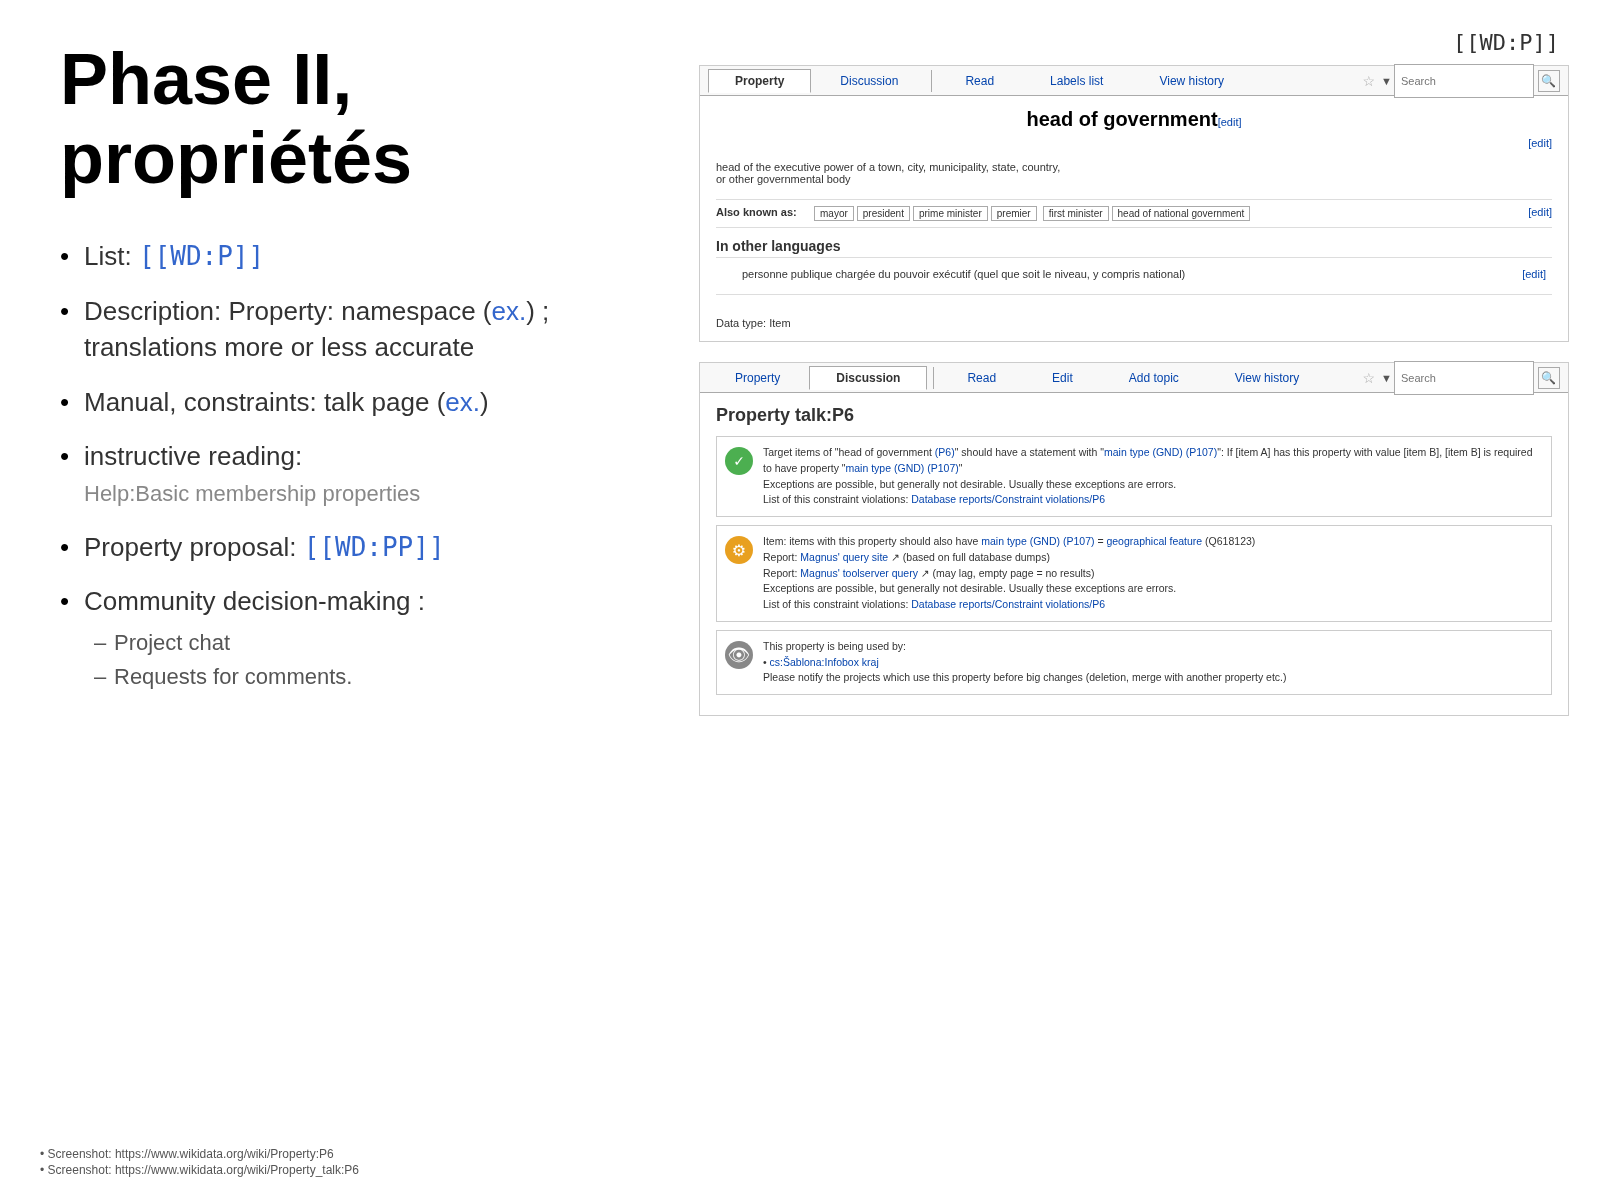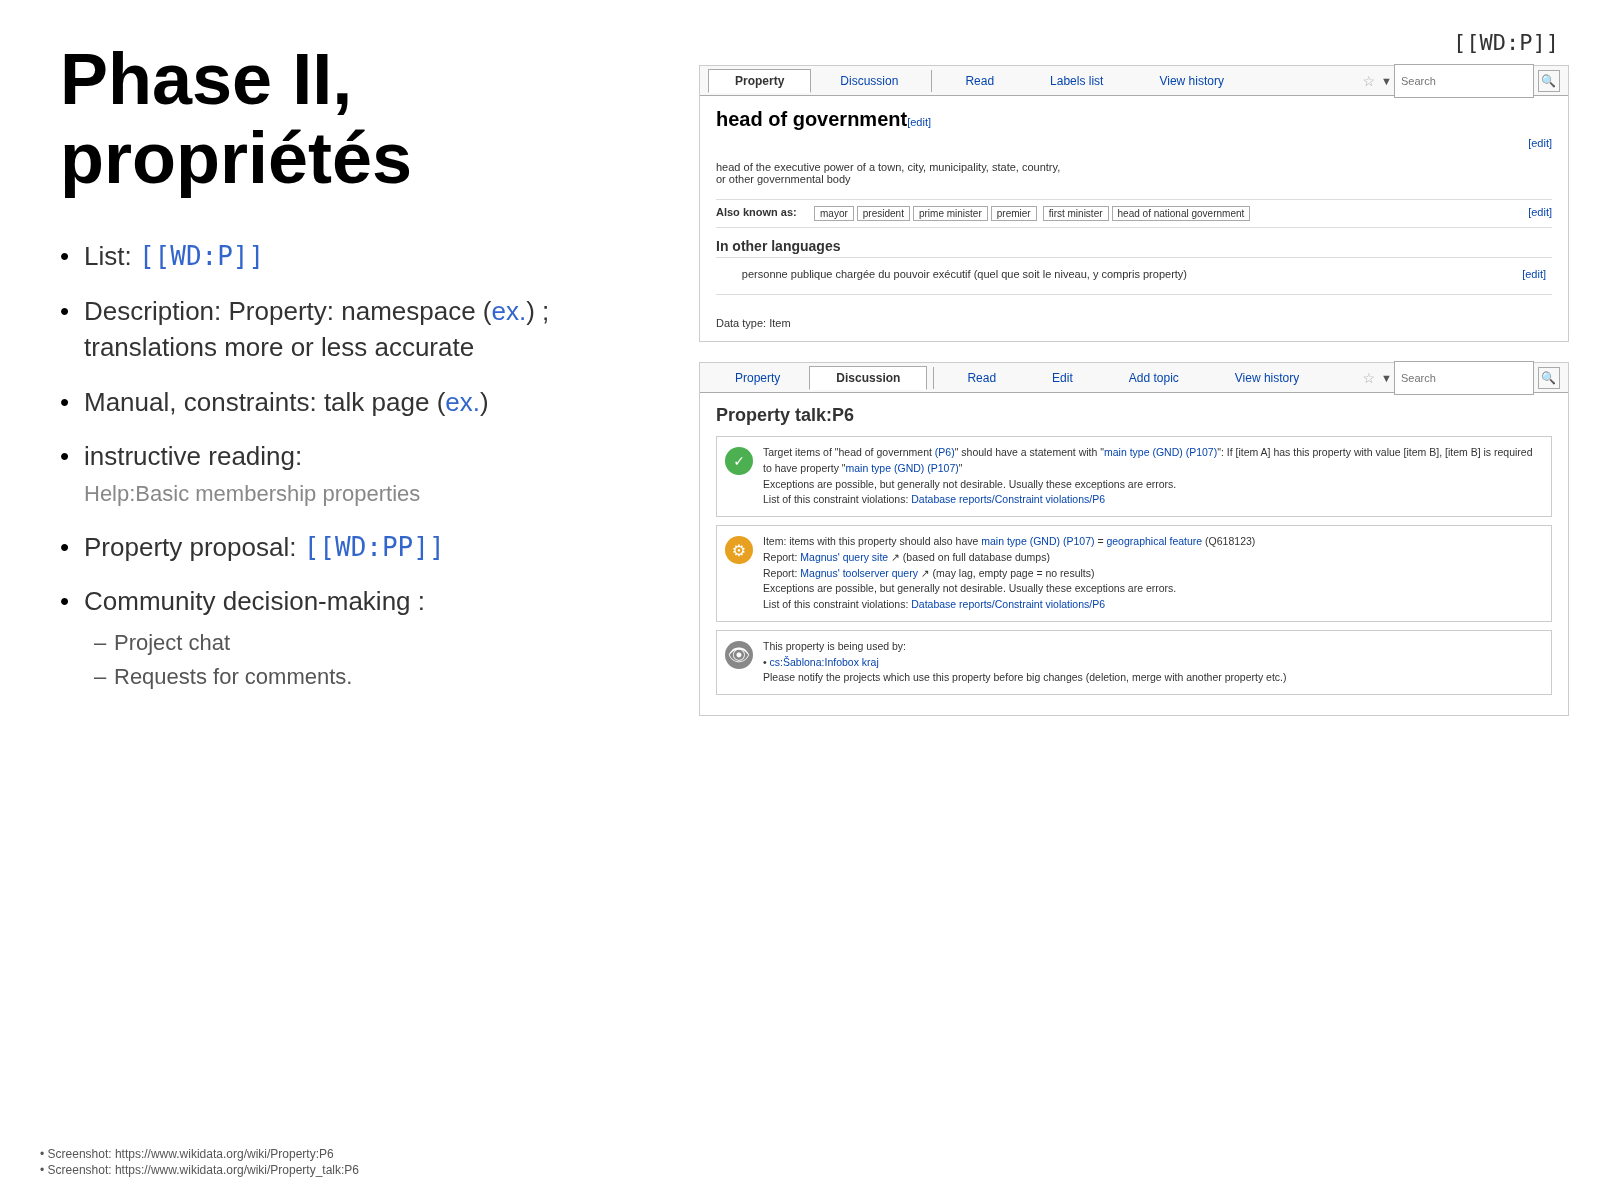--- a/index.html
+++ b/index.html
@@ -381,21 +381,21 @@
       <div class="wiki-tab-spacer"></div>
       <span class="wiki-star">☆</span>
       <span class="wiki-dropdown">▼</span>
       <div class="wiki-search-area">
         <input class="wiki-search-input" type="text" placeholder="Search" style="">
         <button class="wiki-search-btn">🔍</button>
       </div>
     </div>
 
     <div class="wiki-content">
-      <div style="display:flex; justify-content:flex-start; align-items:baseline;">
+      <div style="display:flex; justify-content:center; align-items:baseline;">
         <div class="wiki-h1">head of government</div>
         <span class="wiki-edit-link">[edit]</span>
       </div>
       <div style="display:flex; justify-content:space-between; align-items:flex-start; margin-top:2px;">
         <div class="wiki-desc">
           <span>head of the executive power of a town, city, municipality, state, country,</span><br>
           <span>or other governmental body</span>
         </div>
         <span class="wiki-edit-link" style="float:none; flex-shrink:0;">[edit]</span>
       </div>
@@ -417,21 +417,21 @@
       </div>
 
       <hr class="wiki-hr">
 
       <div class="wiki-section-title">In other languages</div>
 
       <table class="wiki-lang-table">
         <tbody>
         <tr>
           <td></td>
-          <td class="wiki-lang-td-content sub-desc">personne publique chargée du pouvoir exécutif (quel que soit le niveau, y compris property)</td>
+          <td class="wiki-lang-td-content sub-desc">personne publique chargée du pouvoir exécutif (quel que soit le niveau, y compris national)</td>
           <td style="text-align:right;">
                 <span class="wiki-edit-link">[edit]</span>
               </td>
         </tr>
       </tbody>
         </table>
 
       <hr class="wiki-hr" style="margin-top:10px;">
       <div class="wiki-datatype">Data type:  Item</div>
     </div>

